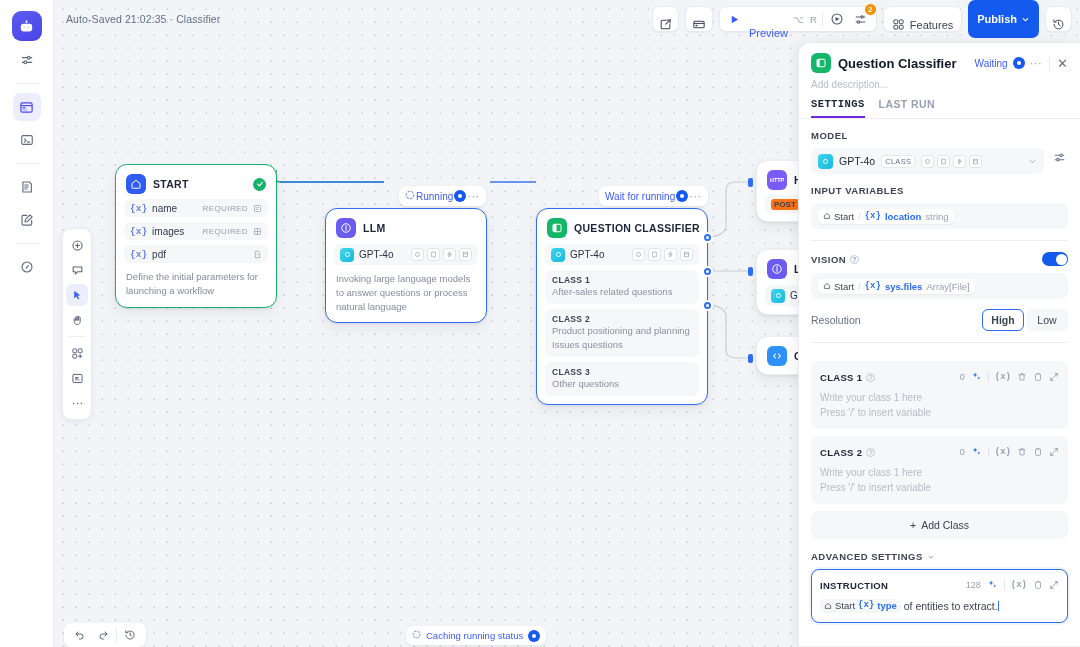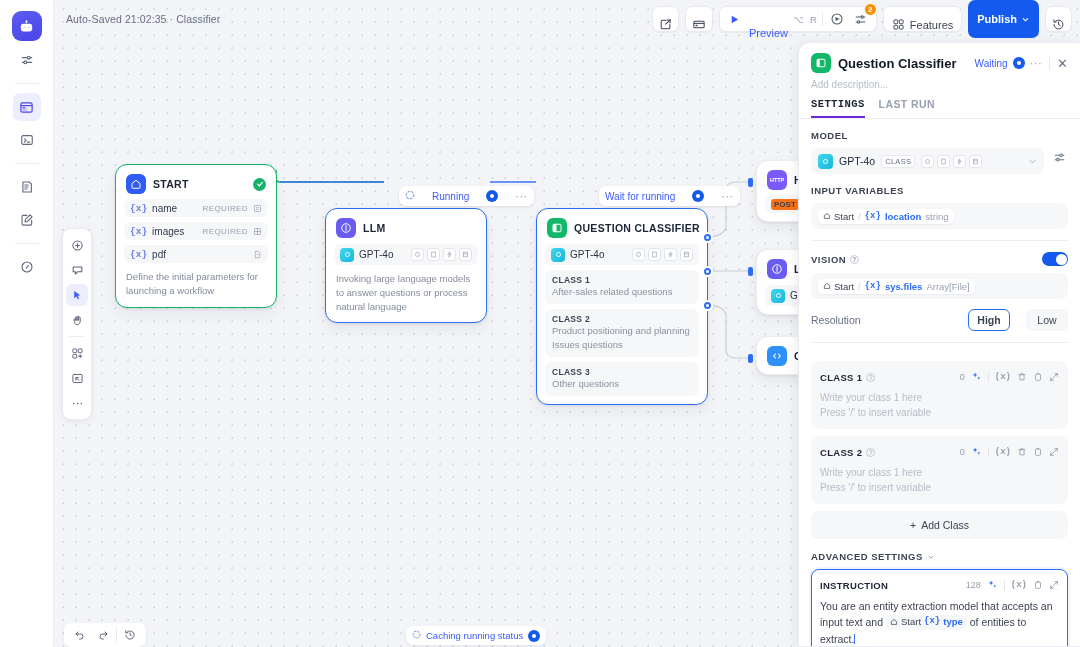--- a/index.html
+++ b/index.html
@@ -113,21 +113,21 @@
   .mini-icons { margin-left: auto; display: flex; gap: 3px; color: #9aa2b1; }
   .mini-chip { width: 13px; height: 13px; border: 1px solid #e2e5ea; border-radius: 3px; display: flex; align-items: center; justify-content: center; background: #fff; }
   .class-box { background: #f6f7f9; border-radius: 7px; padding: 5px 7px 6px; margin-top: 5px; }
   .class-lbl { font-size: 8.5px; font-weight: 700; color: #3c4454; letter-spacing: .3px; }
   .class-txt { font-size: 9.5px; color: #8a91a0; line-height: 1.4; margin-top: 0; }
 
   
   .pill {
     position: absolute; height: 20px; background: #fff; border-radius: 7px;
     box-shadow: 0 1px 3px rgba(16,24,40,.1); display: flex; align-items: center;
-    gap: 17px; padding: 0 6px; z-index: 12; font-size: 10px;
+    gap: 1px; padding: 0 6px; z-index: 12; font-size: 10px;
   }
   .pill-label { color: #3b5bfd; font-weight: 500; }
   .pill-dot { width: 12px; height: 12px; border-radius: 50%; background: #155aef; display: flex; align-items: center; justify-content: center; }
   .pill-dot i { width: 4px; height: 4px; background: #fff; border-radius: 50%; display:block; }
   .pill-more { color: #98a0b0; font-size: 11px; letter-spacing: .5px; line-height: 1; }
 
   .handle {
     position: absolute; width: 11px; height: 11px; border-radius: 50%;
     background: #2c6ef5; border: 2px solid #fff; z-index: 14;
     display: flex; align-items: center; justify-content: center;
@@ -196,21 +196,21 @@
   .chip-x { color: #2c6ef5; font-weight: 700; font-family: "Liberation Mono", monospace; font-size: 9px; }
   .chip-nm { color: #2c6ef5; font-weight: 700; font-size: 9.5px; text-align: center; }
   .chip-ty { color: #98a0b0; font-size: 9.5px; }
   .caret { margin-left: auto; color: #98a0b0; }
   .eq-btn { width: 18px; height: 18px; display:flex; align-items:center; justify-content:center; color:#667085; cursor:pointer; }
   .divider { height: 1px; background: #eceef2; margin: 11px 12px 0; }
   .toggle { width: 26px; height: 14px; border-radius: 8px; background: #155aef; position: relative; cursor: pointer; margin-left: auto; }
   .toggle::after { content:""; position:absolute; right:1.5px; top:1.5px; width:11px; height:11px; border-radius:50%; background:#fff; }
   .res-row { display: flex; align-items: center; margin-top: 10px; }
   .res-lbl { font-size: 10.5px; color: #667085; }
-  .seg { margin-left: auto; display: flex; gap: 16px; }
+  .seg { margin-left: auto; display: flex; gap: 2px; }
   .seg-btn { height: 22px; min-width: 42px; border-radius: 6px; background: #f6f7f9; color: #3c4454; font-size: 10.5px; display: flex; align-items: center; justify-content: center; cursor: pointer; }
   .seg-btn.on { background: #fff; border: 1.5px solid #2c6ef5; font-weight: 600; }
   .cls-card { background: #f6f7f9; border-radius: 8px; padding: 7px 9px 9px; margin-top: 7px; }
   .cls-top { display: flex; align-items: center; gap: 4px; }
   .cls-name { font-size: 9.5px; font-weight: 700; color: #1c2536; letter-spacing: .3px; }
   .cls-tools { margin-left: auto; display: flex; align-items: center; gap: 6px; color: #98a0b0; }
   .cnt { font-size: 9px; color: #98a0b0; }
   .cls-ph { font-size: 10px; color: #b6bcc8; line-height: 1.5; margin-top: 4px; }
   .addcls { margin-top: 7px; height: 28px; background: #f6f7f9; border-radius: 7px; display: flex; align-items: center; justify-content: center; gap: 5px; font-size: 10.5px; color: #3c4454; font-weight: 500; cursor: pointer; }
   .adv-row { display: flex; align-items: center; gap: 4px; margin-top: 12px; padding: 0 12px; }
@@ -935,21 +935,20 @@
                 </svg></span>
             <span><svg width="10" height="10" viewBox="0 0 24 24" fill="none" stroke="currentColor" stroke-width="2.2" stroke-linecap="round">
                   <polyline points="14,4 20,4 20,10"></polyline>
                   <polyline points="10,20 4,20 4,14"></polyline>
                   <line x1="20" y1="4" x2="13" y2="11"></line>
                   <line x1="4" y1="20" x2="11" y2="13"></line>
                 </svg></span>
           </span>
         </div>
         <div class="instr-txt">
-          <span>You are an entity extraction model that accepts an input text and</span>
           <span class="inline-chip">
             <svg width="8" height="8" viewBox="0 0 24 24" fill="none" stroke="#3c4454" stroke-width="2.2" stroke-linejoin="round">
                 <path d="M4 11l8-6.5 8 6.5v8.2H4z"></path>
               </svg>
             <span style="color:#3c4454">Start</span>
             <span class="chip-x">{x}</span>
             <span class="chip-nm">type</span>
           </span>
           <span>of entities to extract.</span><span class="caretbar"></span>
         </div>

